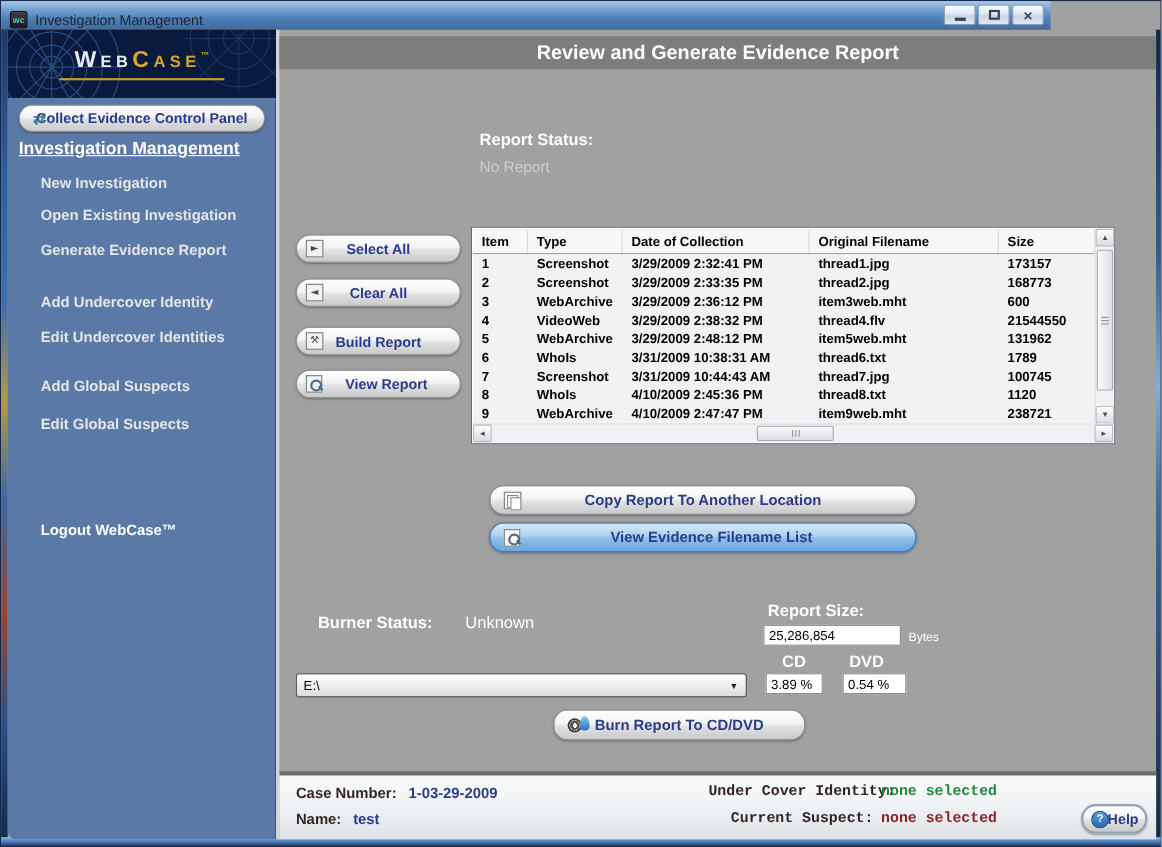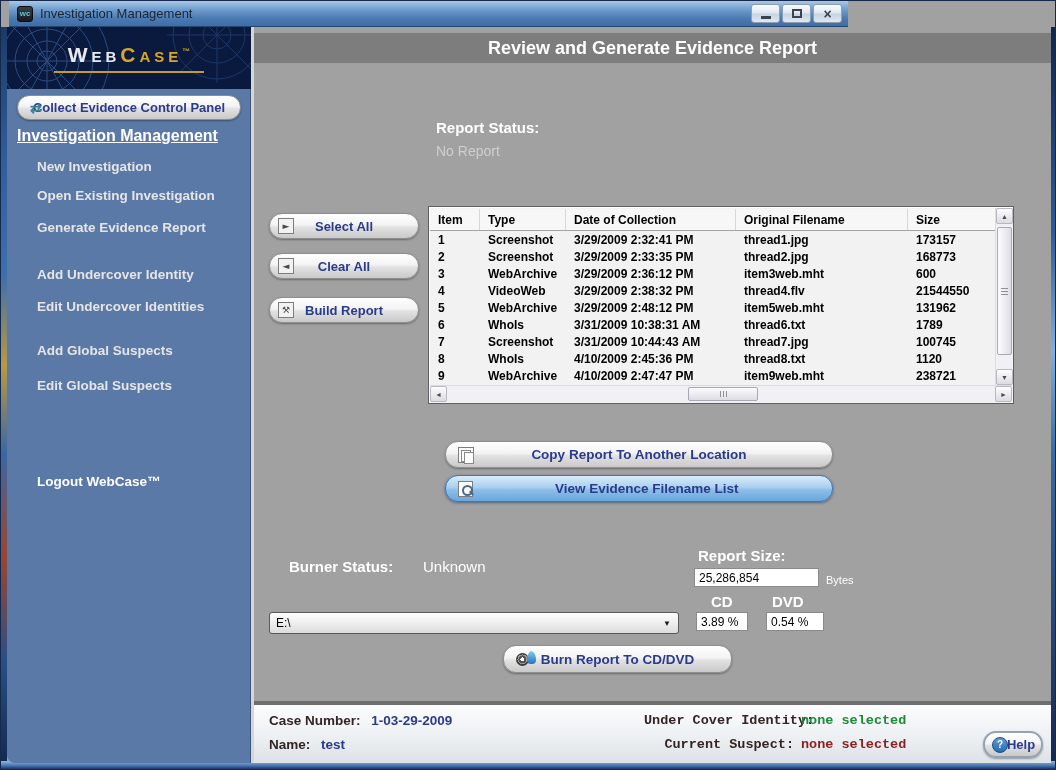--- a/index.html
+++ b/index.html
@@ -1,23 +1,23 @@
 <!DOCTYPE html>
 <html><head>
 <meta charset="utf-8">
 <style>
   * { margin:0; padding:0; box-sizing:border-box; }
   html,body { width:1056px; height:770px; font-family:"Liberation Sans", sans-serif; }
   .window { position:relative; width:1056px; height:770px; background:#a1a1a1; overflow:hidden;
             border:1px solid #16294a; }
 
   
-  .titlebar { position:absolute; left:8px; top:0; width:839px; height:26px;
+  .titlebar { position:absolute; left:0; top:0; width:954px; height:26px;
     background:linear-gradient(180deg,#a8c8e8 0%,#6d9cce 35%,#4a7ab2 70%,#3f6ea6 100%);
-    border-bottom:1px solid #24466e; display:flex; align-items:center; }
+    border-bottom:1px solid #24466e; display:flex; align-items:flex-end; }
   .app-icon { width:16px; height:16px; margin-left:8px; border-radius:3px;
     background:linear-gradient(180deg,#3a3f45,#17191c); color:#57c7d4; font-size:8px; font-weight:bold;
     display:flex; align-items:center; justify-content:center; border:1px solid #0c0d0f; }
   .title-text { margin-left:7px; font-size:13px; color:#1d2430; }
   .win-controls { position:absolute; right:6px; top:3px; display:flex; gap:2px; }
   .win-btn { width:29px; height:19px; border:1px solid #8fa0b4; border-radius:3px;
     background:linear-gradient(180deg,#fbfdff 0%,#dfe8f2 45%,#c7d4e2 55%,#dfe8f2 100%);
     display:flex; align-items:center; justify-content:center; }
   .glyph-min { width:10px; height:3px; background:#3c4350; margin-top:8px; }
   .glyph-max { width:10px; height:9px; border:2px solid #3c4350; }
@@ -248,20 +248,24 @@
       <span class="ptext">Select All</span>
     </div>
     <div class="pill act-btn ab-1">
       <span class="tool-ic">◄</span>
       <span class="ptext">Clear All</span>
     </div>
     <div class="pill act-btn ab-2">
       <span class="tool-ic">⚒</span>
       <span class="ptext">Build Report</span>
     </div>
+    <div class="pill act-btn ab-3">
+      <span class="tool-ic mag"></span>
+      <span class="ptext">View Report</span>
+    </div>
 
     <div class="evtable">
       <div class="thead">
           <div class="tcell c0">Item</div>
           <div class="tcell c1">Type</div>
           <div class="tcell c2">Date of Collection</div>
           <div class="tcell c3">Original Filename</div>
           <div class="tcell c4">Size</div>
         </div>
       <div class="tbody">

